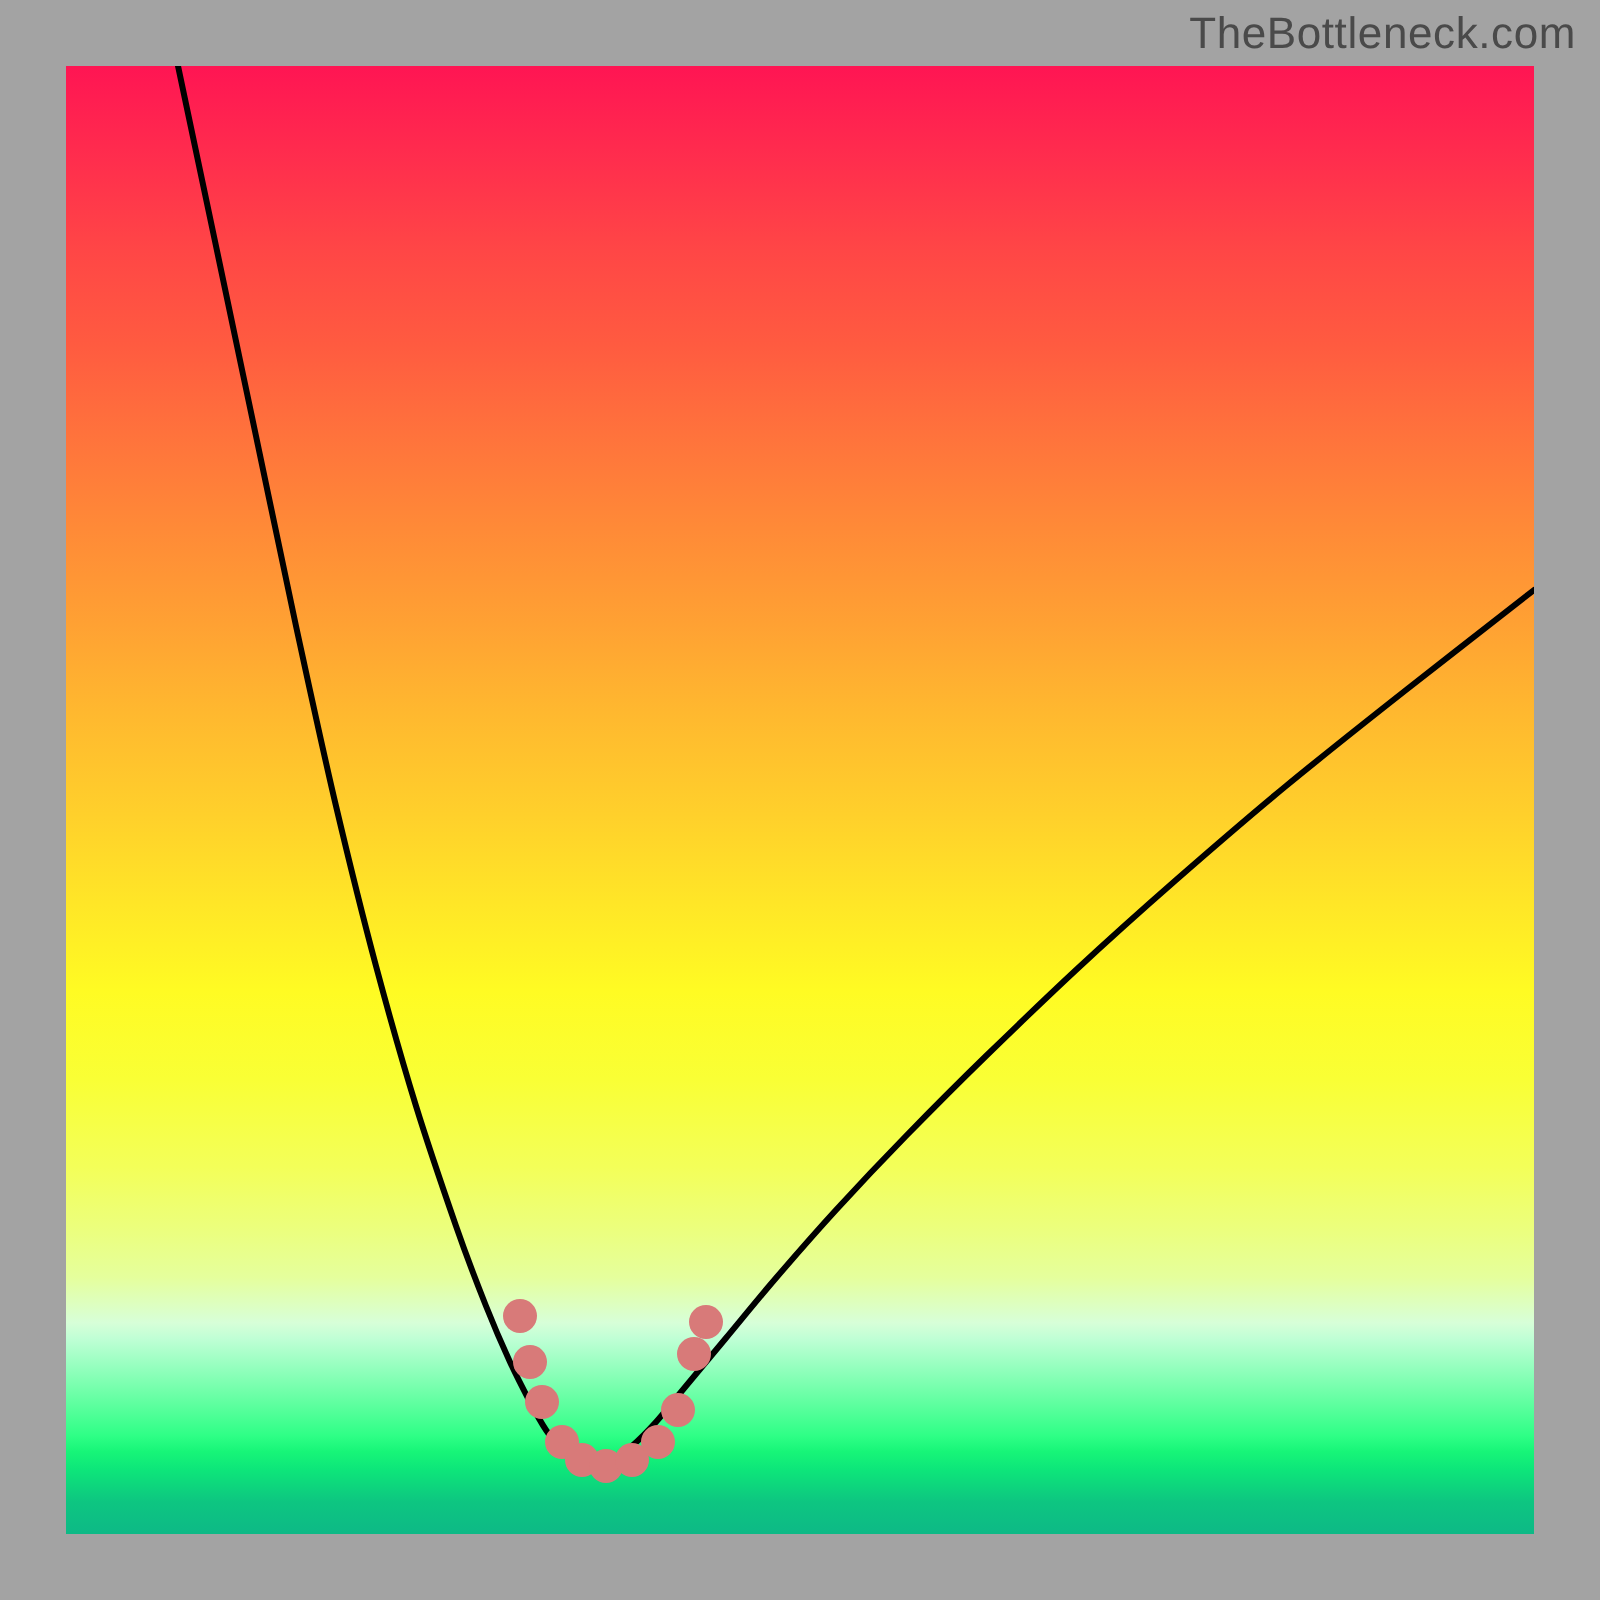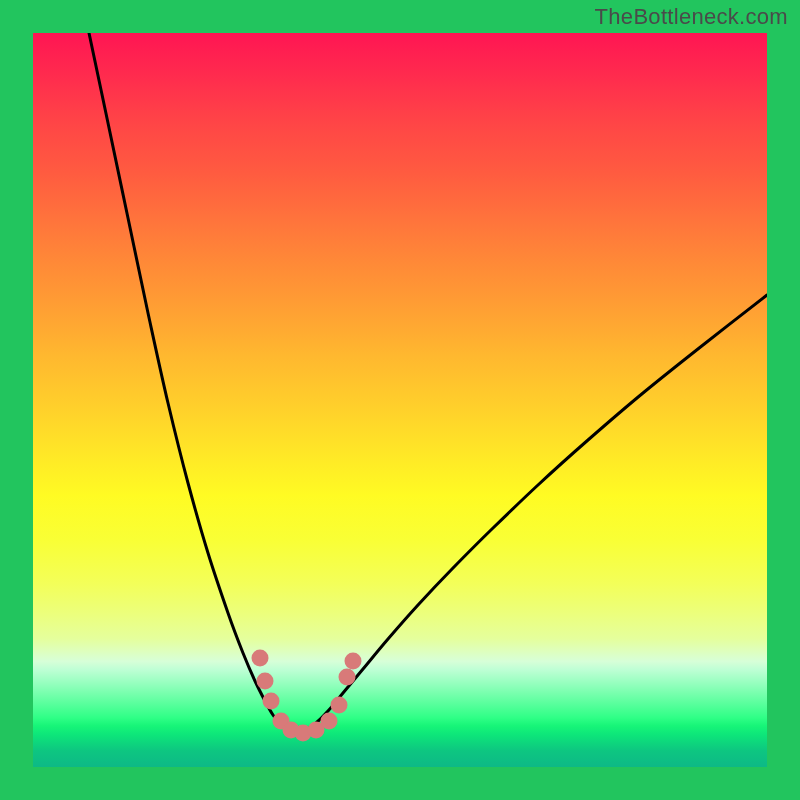--- a/index.html
+++ b/index.html
@@ -10,21 +10,21 @@
     background: #000;
     font-family: Arial, Helvetica, sans-serif;
     overflow: hidden;
   }
   .frame {
     position: absolute;
     left: 0;
     top: 0;
     width: 800px;
     height: 800px;
-    background: #22c55e;
+    background: #a3a3a3;
   }
   .plot {
     position: absolute;
     left: 33px;
     top: 33px;
     width: 734px;
     height: 734px;
     overflow: hidden;
   }
   .gradient-bg {

